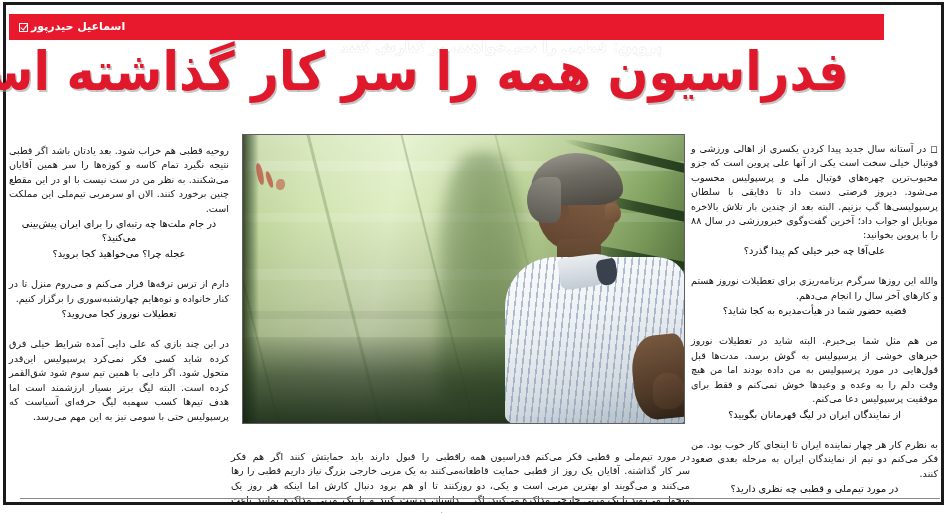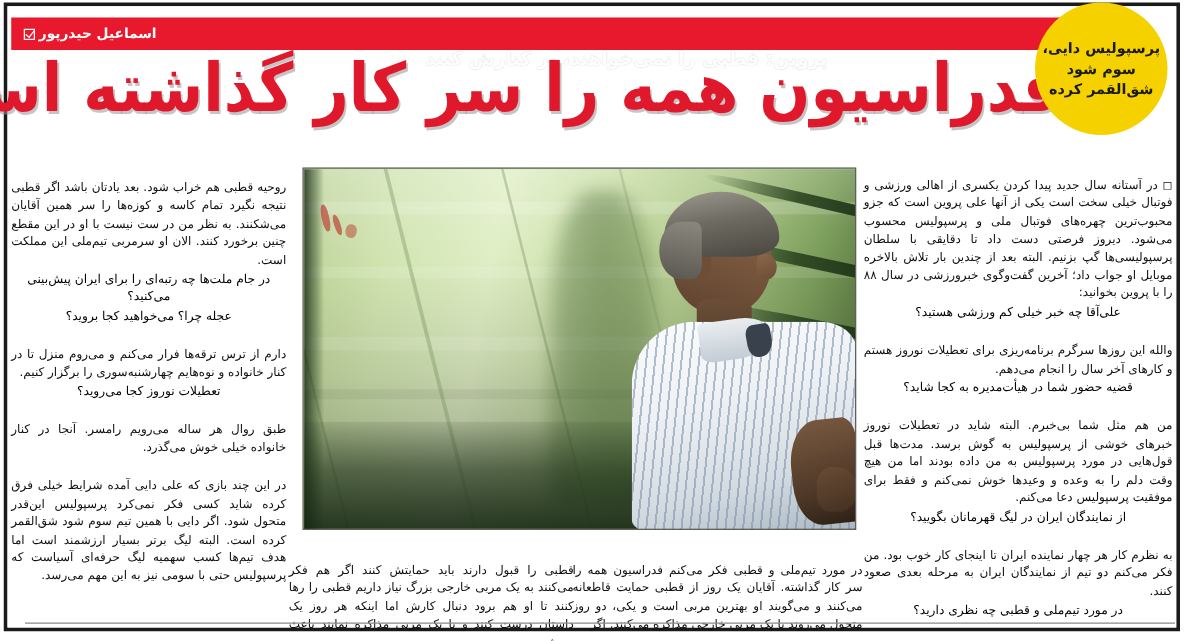--- a/index.html
+++ b/index.html
@@ -396,23 +396,20 @@
       <span class="check-icon"></span>
       <span>اسماعیل حیدرپور</span>
     </div>
     <div class="kicker-text">پروین: قطبی را نمی‌خواهند، بر کنارش کنند</div>
   </div>
 
   <div class="headline">
     <span class="headline-text">فدراسیون همه را سر کار گذاشته است</span>
   </div>
 
-  <div class="badge-circle">
-    <span class="badge-text">پرسپولیس دایی، سوم شود شق‌القمر کرده</span>
-  </div>
 
   <div class="content">
 
     <div class="photo">
       <div class="photo-bg"></div>
       <div class="band b1"></div>
       <div class="band b2"></div>
       <div class="band b3"></div>
       <div class="band b4"></div>
       <div class="seam s1"></div>
@@ -441,21 +438,21 @@
         <div class="shirt"></div>
         <div class="collar"></div>
         <div class="collar-dark"></div>
         <div class="arm"></div>
         <div class="hand"></div>
       </div>
     </div>
 
     <div class="col col-right">
       <p>◻ در آستانه سال جدید پیدا کردن یکسری از اهالی ورزشی و فوتبال خیلی سخت است یکی از آنها علی پروین است که جزو محبوب‌ترین چهره‌های فوتبال ملی و پرسپولیس محسوب می‌شود. دیروز فرصتی دست داد تا دقایقی با سلطان پرسپولیسی‌ها گپ بزنیم. البته بعد از چندین بار تلاش بالاخره موبایل او جواب داد؛ آخرین گفت‌وگوی خبرورزشی در سال ۸۸ را با پروین بخوانید:</p>
-      <span class="q">علی‌آقا چه خبر خیلی کم ورزشی هستید؟</span>
+      <span class="q">علی‌آقا چه خبر خیلی کم پیدا گذرد؟</span>
       <p>والله این روزها سرگرم برنامه‌ریزی برای تعطیلات نوروز هستم و کارهای آخر سال را انجام می‌دهم.</p>
       <span class="q">قضیه حضور شما در هیأت‌مدیره به کجا شاید؟</span>
       <p>من هم مثل شما بی‌خبرم. البته شاید در تعطیلات نوروز خبرهای خوشی از پرسپولیس به گوش برسد. مدت‌ها قبل قول‌هایی در مورد پرسپولیس به من داده بودند اما من هیچ وقت دلم را به وعده و وعیدها خوش نمی‌کنم و فقط برای موفقیت پرسپولیس دعا می‌کنم.</p>
       <span class="q">از نمایندگان ایران در لیگ قهرمانان بگویید؟</span>
       <p>به نظرم کار هر چهار نماینده ایران تا اینجای کار خوب بود. من فکر می‌کنم دو تیم از نمایندگان ایران به مرحله بعدی صعود کنند.</p>
       <span class="q">در مورد تیم‌ملی و قطبی چه نظری دارید؟</span>
     </div>
 
     <div class="col col-mid-right">
       <p>در مورد تیم‌ملی و قطبی فکر می‌کنم فدراسیون همه را سر کار گذاشته. آقایان یک روز از قطبی حمایت قاطعانه می‌کنند و می‌گویند او بهترین مربی است و یکی، دو روز متحول می‌روند با یک مربی خارجی مذاکره می‌کنند. اگر</p>
@@ -464,19 +461,18 @@
     <div class="col col-mid-left">
       <p>قطبی را قبول دارند باید حمایتش کنند اگر هم فکر می‌کنند به یک مربی خارجی بزرگ نیاز داریم قطبی را رها کنند تا او هم برود دنبال کارش اما اینکه هر روز یک داستان درست کنند و با یک مربی مذاکره نمایند باعث می‌شود</p>
     </div>
 
     <div class="col col-left">
       <p>روحیه قطبی هم خراب شود. بعد یادتان باشد اگر قطبی نتیجه نگیرد تمام کاسه و کوزه‌ها را سر همین آقایان می‌شکنند. به نظر من در ست نیست با او در این مقطع چنین برخورد کنند. الان او سرمربی تیم‌ملی این مملکت است.</p>
       <span class="q">در جام ملت‌ها چه رتبه‌ای را برای ایران پیش‌بینی می‌کنید؟</span>
       <span class="q">عجله چرا؟ می‌خواهید کجا بروید؟</span>
       <p>دارم از ترس ترقه‌ها فرار می‌کنم و می‌روم منزل تا در کنار خانواده و نوه‌هایم چهارشنبه‌سوری را برگزار کنیم.</p>
       <span class="q">تعطیلات نوروز کجا می‌روید؟</span>
-      <p>طبق روال هر ساله می‌رویم رامسر. آنجا در کنار خانواده خیلی خوش می‌گذرد.</p>
       <p>در این چند بازی که علی دایی آمده شرایط خیلی فرق کرده شاید کسی فکر نمی‌کرد پرسپولیس این‌قدر متحول شود. اگر دایی با همین تیم سوم شود شق‌القمر کرده است. البته لیگ برتر بسیار ارزشمند است اما هدف تیم‌ها کسب سهمیه لیگ حرفه‌ای آسیاست که پرسپولیس حتی با سومی نیز به این مهم می‌رسد.</p>
     </div>
 
     <div class="footer-rule"></div>
   </div>
 </div>
 
 </body></html>

